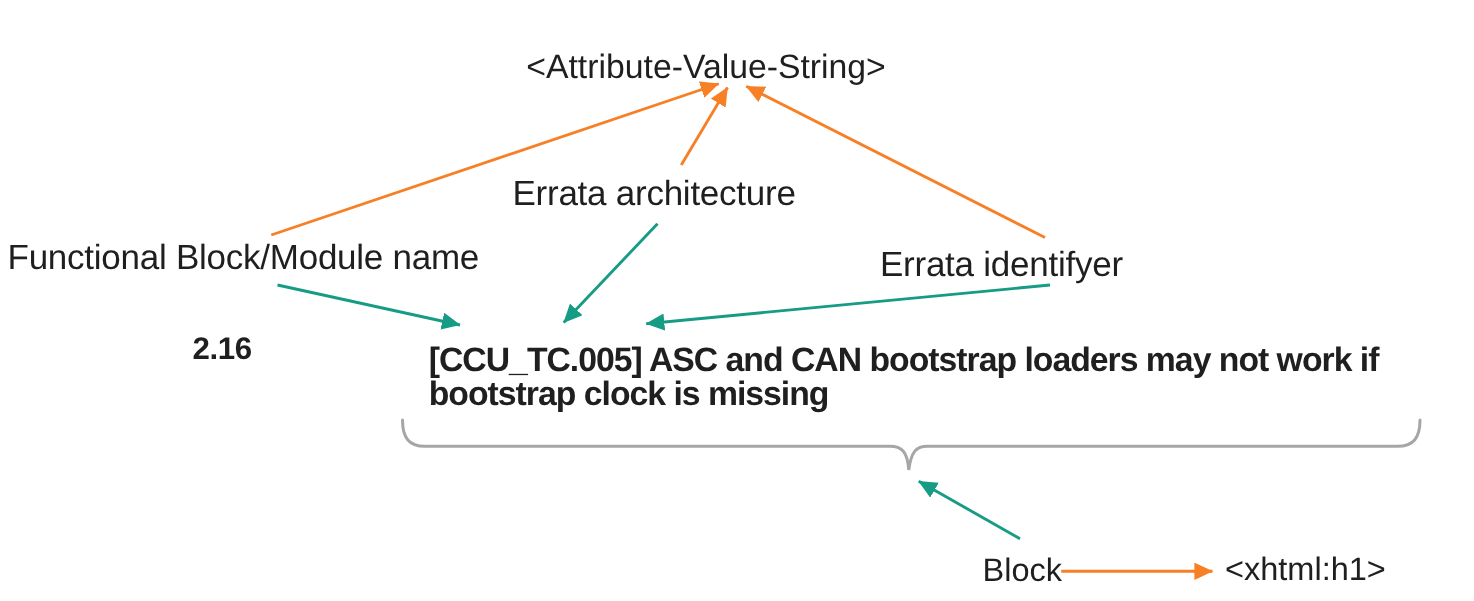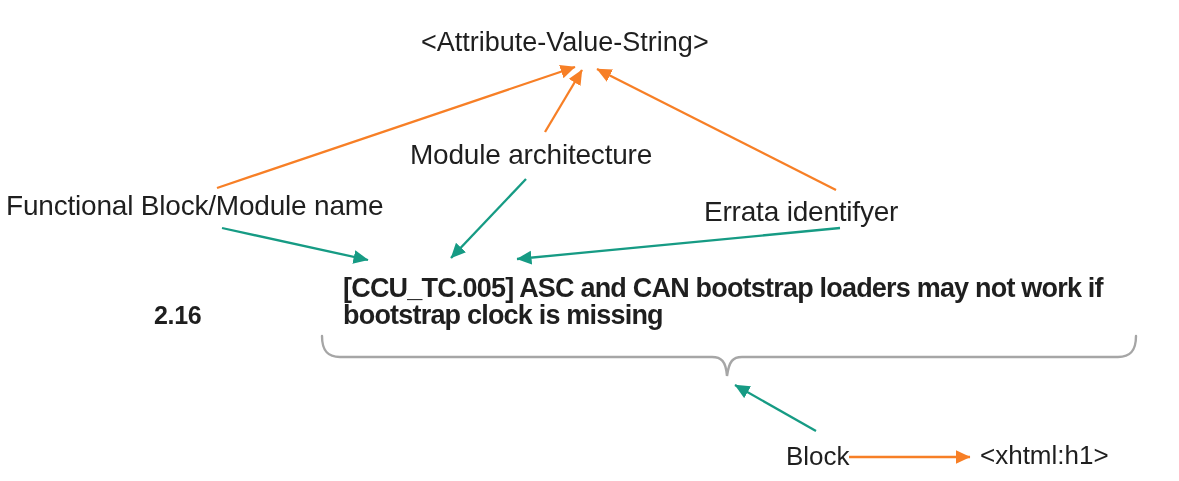--- a/index.html
+++ b/index.html
@@ -7,21 +7,21 @@
     position: relative;
     width: 1179px;
     height: 481px;
     background: #ffffff;
     overflow: hidden;
     font-family: "Liberation Sans", sans-serif;
     color: #1f1f1f;
   }
   .abs { position: absolute; white-space: nowrap; }
   .lbl { font-size: 28px; letter-spacing: -0.2px; }
-  .tag { font-size: 27px; }
+  .tag { font-size: 27px; margin-top: 11px; }
   .secnum {
     font-size: 25px;
     font-weight: bold;
     letter-spacing: -0.3px;
   }
   .heading-line {
     font-size: 27px;
     font-weight: bold;
     letter-spacing: -0.8px;
     line-height: 37px;
@@ -59,27 +59,27 @@
 
     <path class="brace" d="M 322 336 C 322 350, 327 357, 340 357 L 712 357 C 721 357, 726 361, 727 376 C 729 361, 733 357, 742 357 L 1118 357 C 1131 357, 1136 350, 1136 336" fill="none" stroke-width="2.4" stroke-linecap="round" stroke="#A6A6A6"></path>
 
     <line class="arrow-teal" x1="816" y1="431" x2="735" y2="385" stroke-width="2.3" marker-end="url(#ah-t)" stroke="#169B84"></line>
 
     <line class="arrow-orange" x1="849" y1="457" x2="970" y2="457" stroke-width="2.3" marker-end="url(#ah-o)" stroke="#F77F26"></line>
   </svg>
 
   <div class="abs tag" style="left:421px; top:27px;">&lt;Attribute-Value-String&gt;</div>
 
-  <div class="abs lbl" style="left:410px; top:139px;">Module architecture</div>
+  <div class="abs lbl" style="left:410px; top:139px;">Errata architecture</div>
 
   <div class="abs lbl" style="left:6px; top:190px;">Functional Block/Module name</div>
 
   <div class="abs lbl" style="left:704px; top:196px;">Errata identifyer</div>
 
-  <div class="abs secnum" style="left:154px; top:265px;margin-top:36px;">2.16</div>
+  <div class="abs secnum" style="left:154px; top:265px;">2.16</div>
 
   <div class="abs heading-line" style="left:343px; top:270px;">[CCU_TC.005] ASC and CAN bootstrap loaders may not work if</div>
 
   <div class="abs heading-line" style="left:343px; top:297px;">bootstrap clock is missing</div>
 
   <div class="abs small-lbl" style="left:786px; top:441px;">Block</div>
 
   <div class="abs small-lbl" style="left:980px; top:440px;">&lt;xhtml:h1&gt;</div>
 
 </div>

